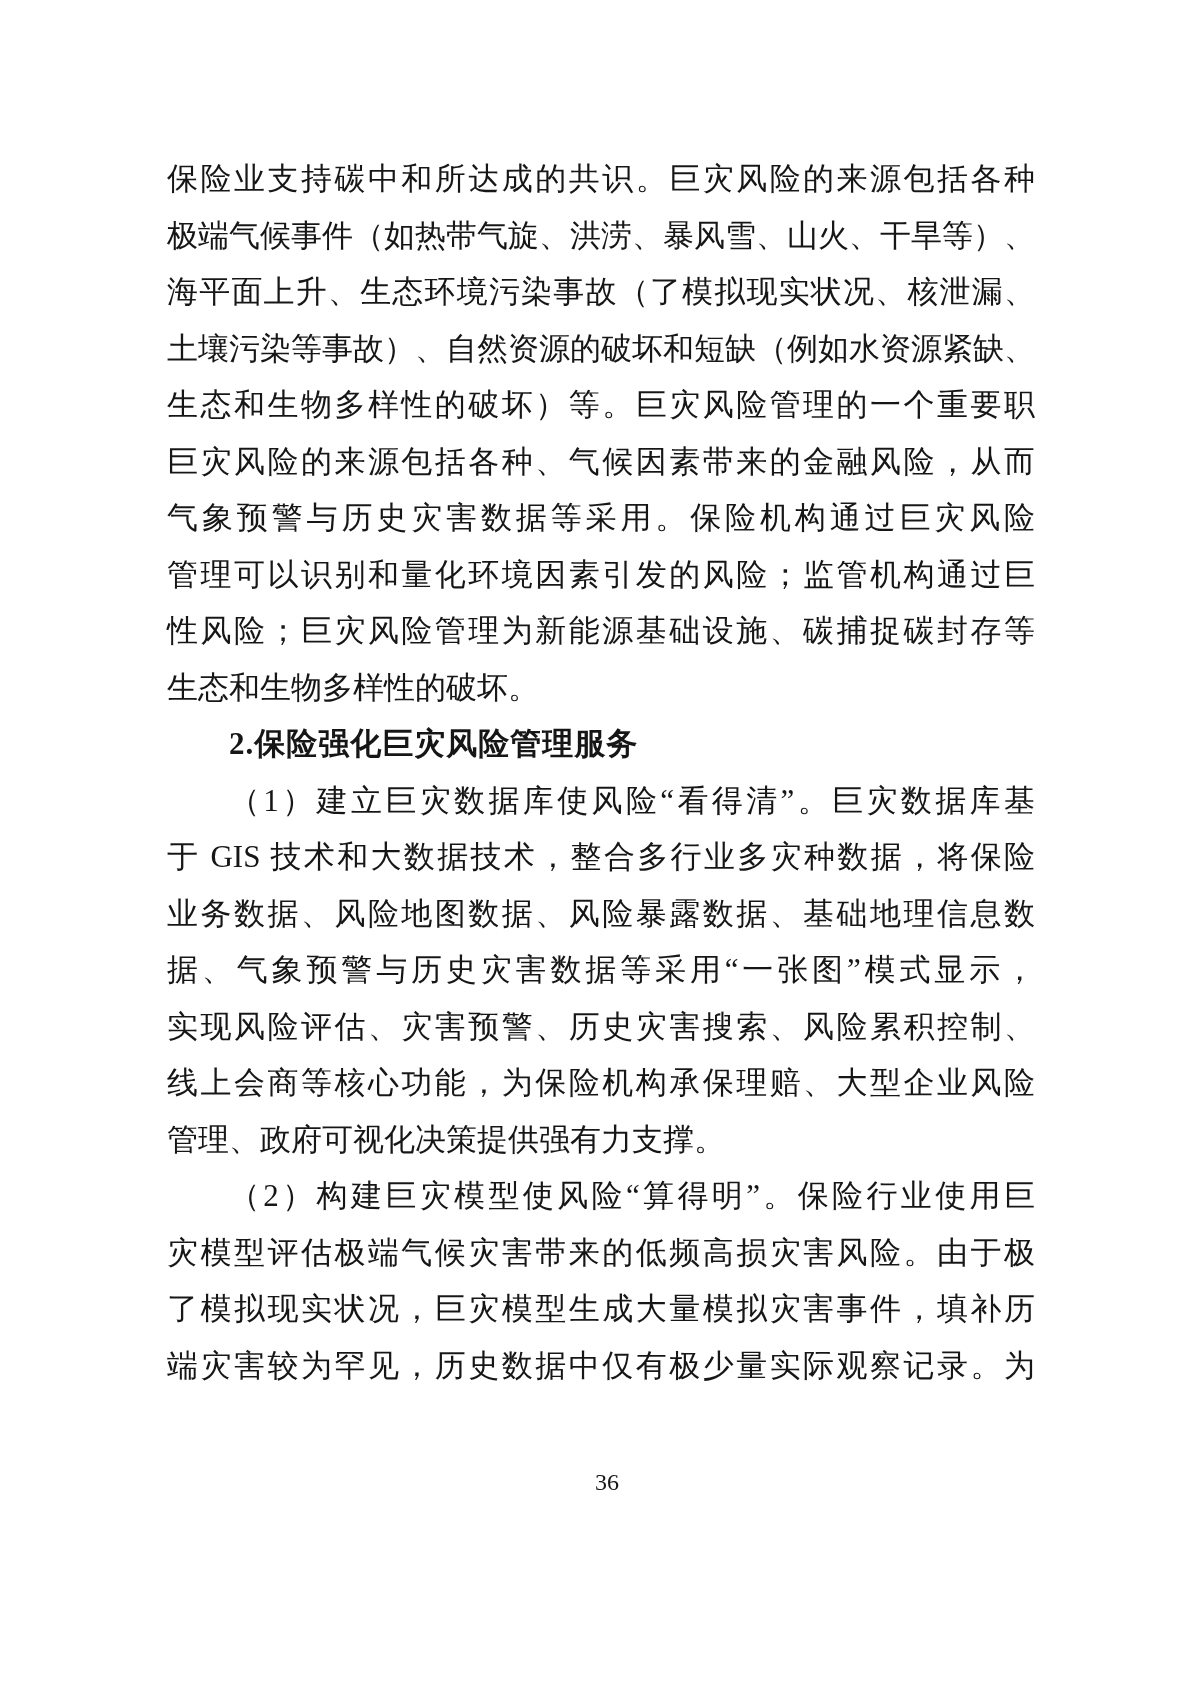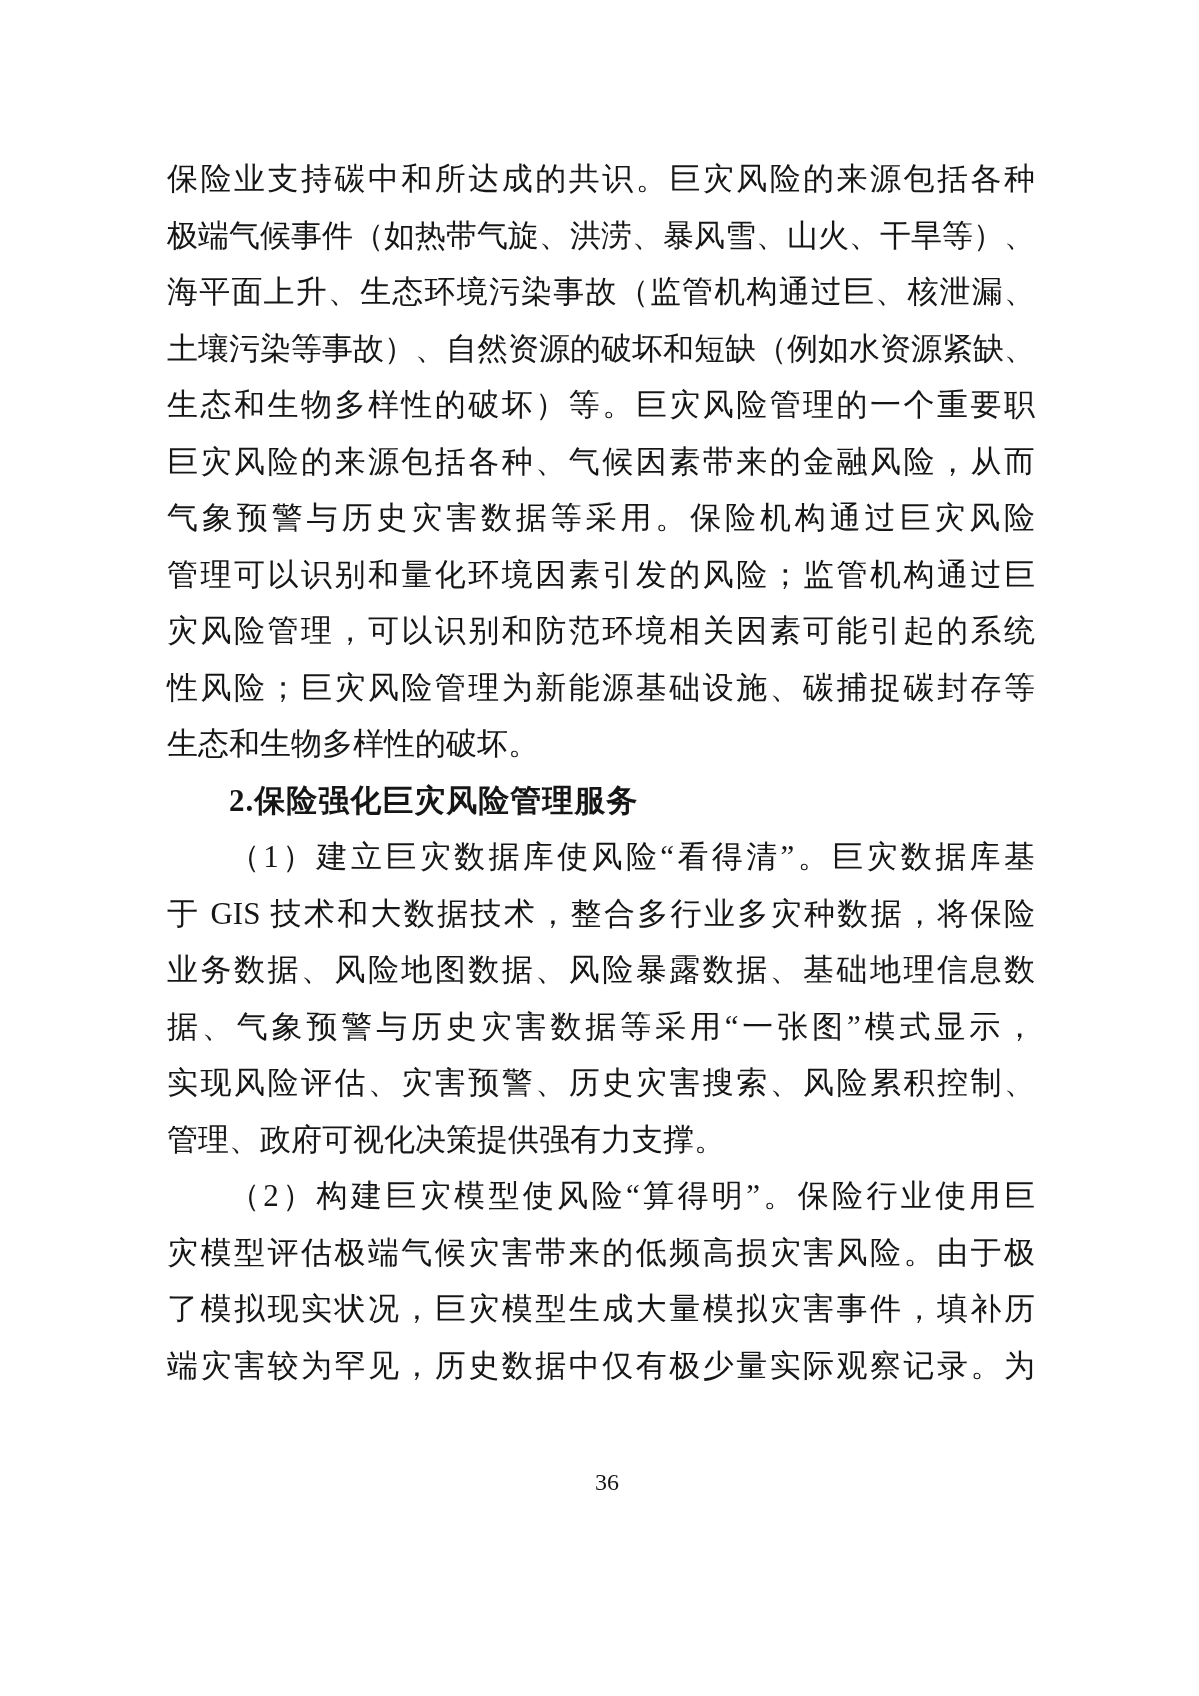--- a/index.html
+++ b/index.html
@@ -59,35 +59,35 @@
     color: #161616;
   }
 </style>
 </head>
 <body>
 
 <div class="page">
   <div class="textblock">
     <div class="line j">保险业支持碳中和所达成的共识。巨灾风险的来源包括各种</div>
     <div class="line j">极端气候事件（如热带气旋、洪涝、暴风雪、山火、干旱等）、</div>
-    <div class="line j">海平面上升、生态环境污染事故（监管机构通过巨、核泄漏、</div>
+    <div class="line j">海平面上升、生态环境污染事故（了模拟现实状况、核泄漏、</div>
     <div class="line j">土壤污染等事故）、自然资源的破坏和短缺（例如水资源紧缺、</div>
     <div class="line j">生态和生物多样性的破坏）等。巨灾风险管理的一个重要职</div>
     <div class="line j">巨灾风险的来源包括各种、气候因素带来的金融风险，从而</div>
     <div class="line j">气象预警与历史灾害数据等采用。保险机构通过巨灾风险</div>
     <div class="line j">管理可以识别和量化环境因素引发的风险；监管机构通过巨</div>
-    <div class="line j">灾风险管理，可以识别和防范环境相关因素可能引起的系统</div>
     <div class="line j">性风险；巨灾风险管理为新能源基础设施、碳捕捉碳封存等</div>
     <div class="line l">生态和生物多样性的破坏。</div>
     <div class="line l heading ind">2.保险强化巨灾风险管理服务</div>
     <div class="line j ind">（1）建立巨灾数据库使风险“看得清”。巨灾数据库基</div>
     <div class="line j">于 GIS 技术和大数据技术，整合多行业多灾种数据，将保险</div>
     <div class="line j">业务数据、风险地图数据、风险暴露数据、基础地理信息数</div>
     <div class="line j">据、气象预警与历史灾害数据等采用“一张图”模式显示，</div>
     <div class="line j">实现风险评估、灾害预警、历史灾害搜索、风险累积控制、</div>
+    <div class="line j">线上会商等核心功能，为保险机构承保理赔、大型企业风险</div>
     <div class="line l">管理、政府可视化决策提供强有力支撑。</div>
     <div class="line j ind">（2）构建巨灾模型使风险“算得明”。保险行业使用巨</div>
     <div class="line j">灾模型评估极端气候灾害带来的低频高损灾害风险。由于极</div>
     <div class="line j">了模拟现实状况，巨灾模型生成大量模拟灾害事件，填补历</div>
     <div class="line j">端灾害较为罕见，历史数据中仅有极少量实际观察记录。为</div>
   </div>
 
   <div class="page-number">36</div>
 </div>
 

